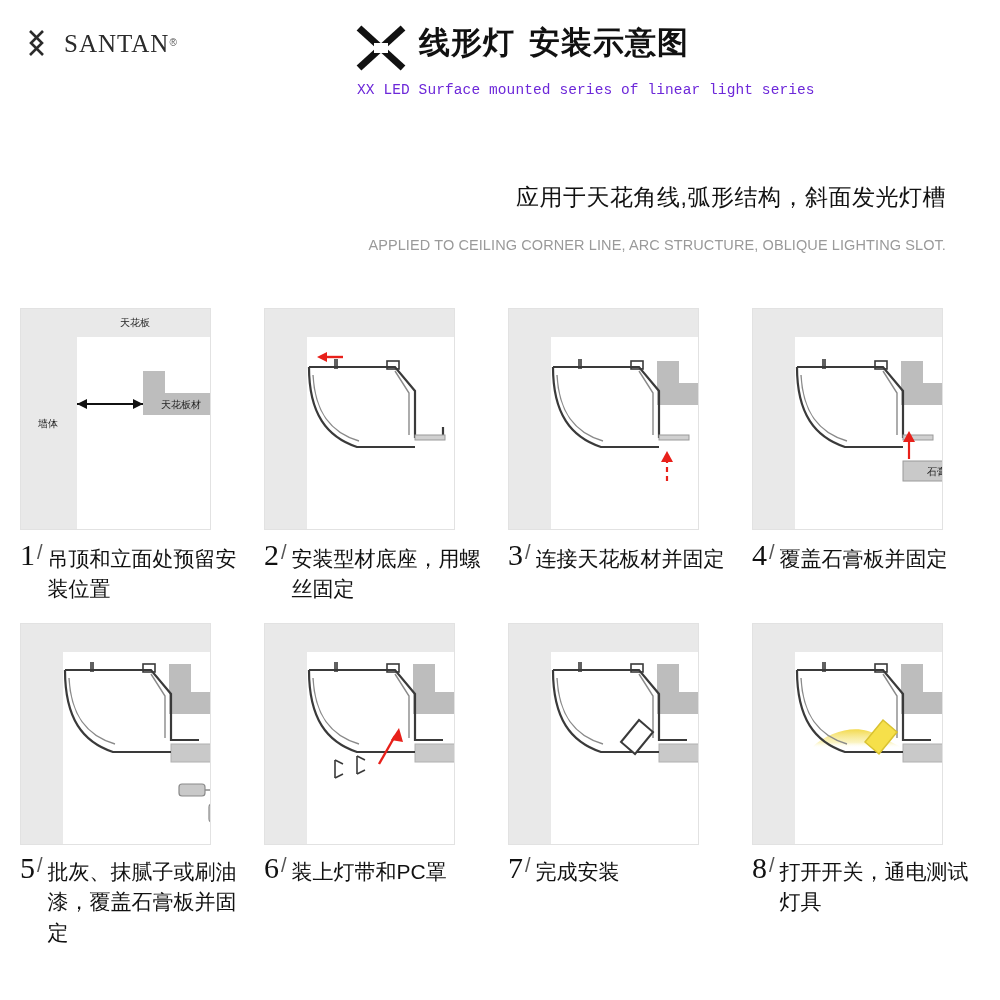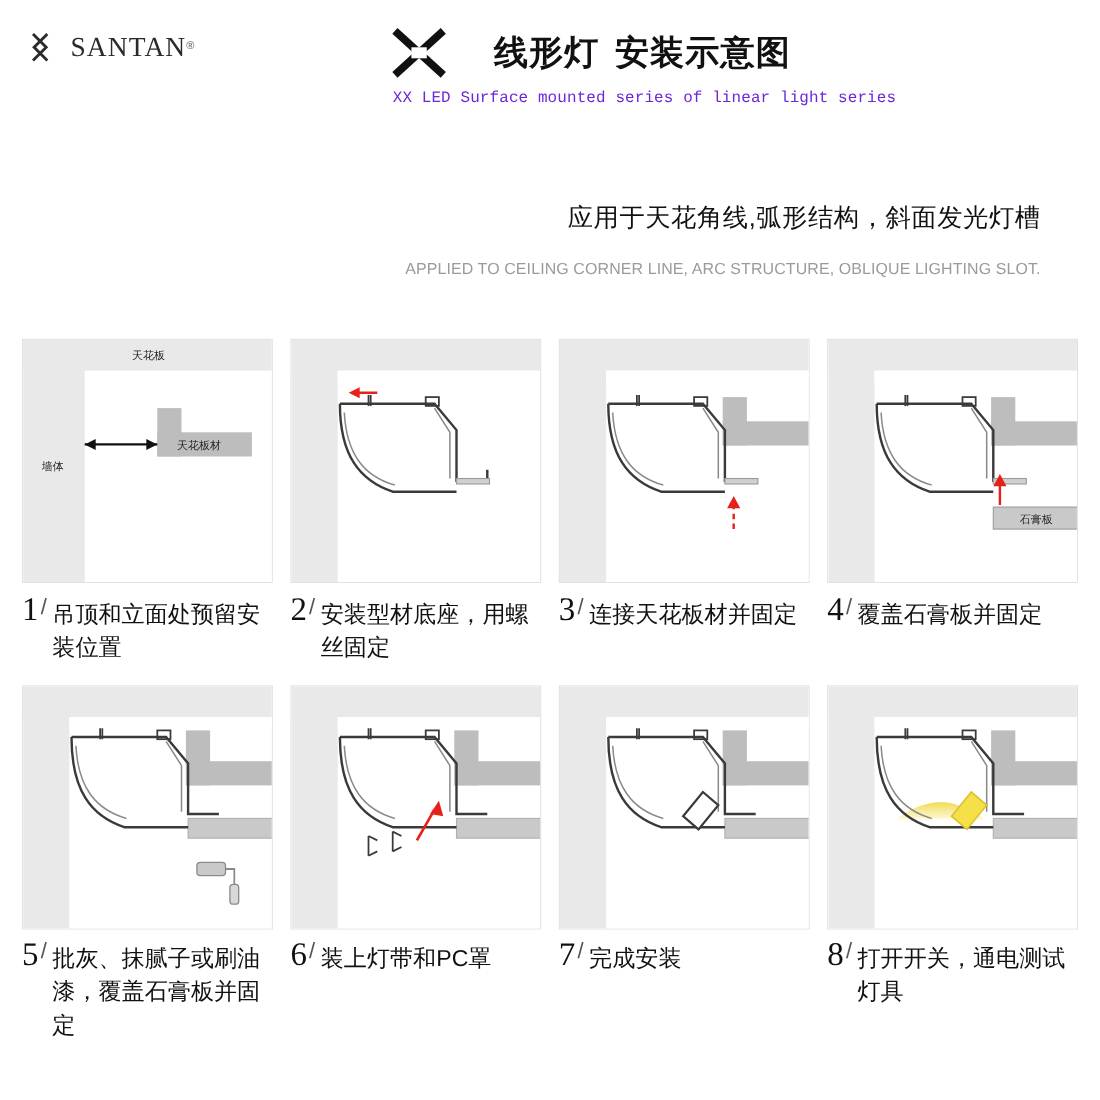--- a/index.html
+++ b/index.html
@@ -53,22 +53,21 @@
     color: #555;
   }
 
   .title-block {
     position: absolute;
     left: 355px;
     top: 22px;
   }
   .title-row {
     display: flex;
-    align-items: center;
-    gap: 30px;
+    align-items: flex-start;
   }
   .title-mark {
     width: 52px;
     height: 52px;
     margin-right: 12px;
   }
   .title-cn {
     font-size: 31px;
     font-weight: 700;
     color: #111;
@@ -112,21 +111,21 @@
     top: 308px;
     width: 960px;
     display: grid;
     grid-template-columns: repeat(4, 228px);
     column-gap: 16px;
     row-gap: 0px;
   }
   .cell { width: 228px; }
   .figure {
     position: relative;
-    width: 228px;
+    width: 191px;
     height: 222px;
     border: 1px solid #e2e2e2;
     background: #ffffff;
     box-sizing: border-box;
     overflow: hidden;
   }
   .caption {
     display: flex;
     align-items: flex-start;
     margin-top: 10px;

